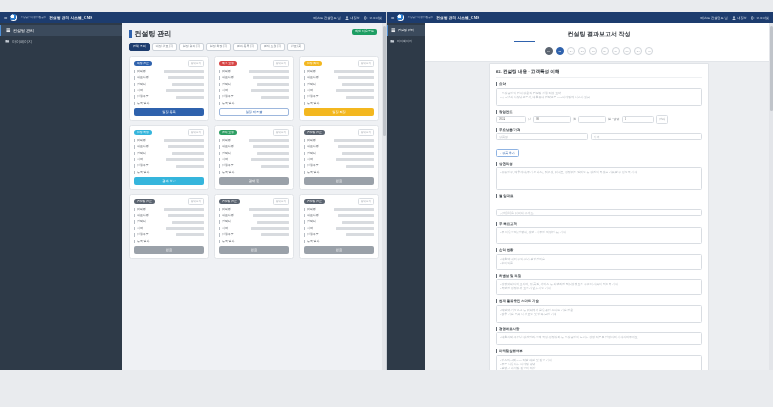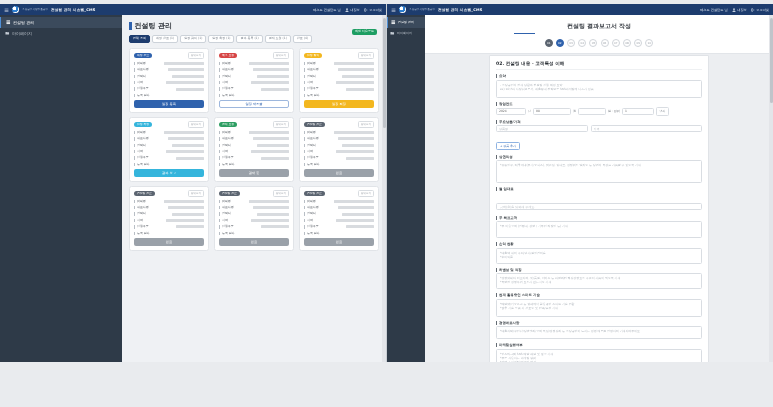--- a/index.html
+++ b/index.html
@@ -1,19 +1,19 @@
 <!DOCTYPE html>
 <html><head>
 <meta charset="utf-8">
 <style>
   * { margin:0; padding:0; box-sizing:border-box; }
   html,body { width:773px; height:407px; overflow:hidden; }
   body { font-family:"DejaVu Sans","Liberation Sans",sans-serif; background:#e9ebee; position:relative; }
 
-  .window { position:absolute; top:4px; height:358px; overflow:hidden; }
+  .window { position:absolute; top:12px; height:358px; overflow:hidden;font-family:Liberation Serif, serif; }
   .window.left  { left:0; width:386px; }
   .window.right { left:386px; width:387px; border-left:1px solid #c9ced4; }
 
   
   .appbar { height:11px; background:#1d3c6e; display:flex; align-items:center; padding:0 4px; gap:3px; color:#fff; }
   .hamburger { font-size:6px; line-height:6px; color:#cdd6e4; cursor:pointer; }
   .logo { width:7px; height:7px; border-radius:50%; background:radial-gradient(circle at 35% 35%, #ffffff 0 30%, #2e7fd0 31% 60%, #ffffff 61%); flex:0 0 auto; }
   .brand-org { font-size:2.6px; color:#b9c6da; line-height:3px; }
   .app-title { font-size:3.6px; font-weight:bold; letter-spacing:.2px; }
   .appbar .spacer { flex:1; }

